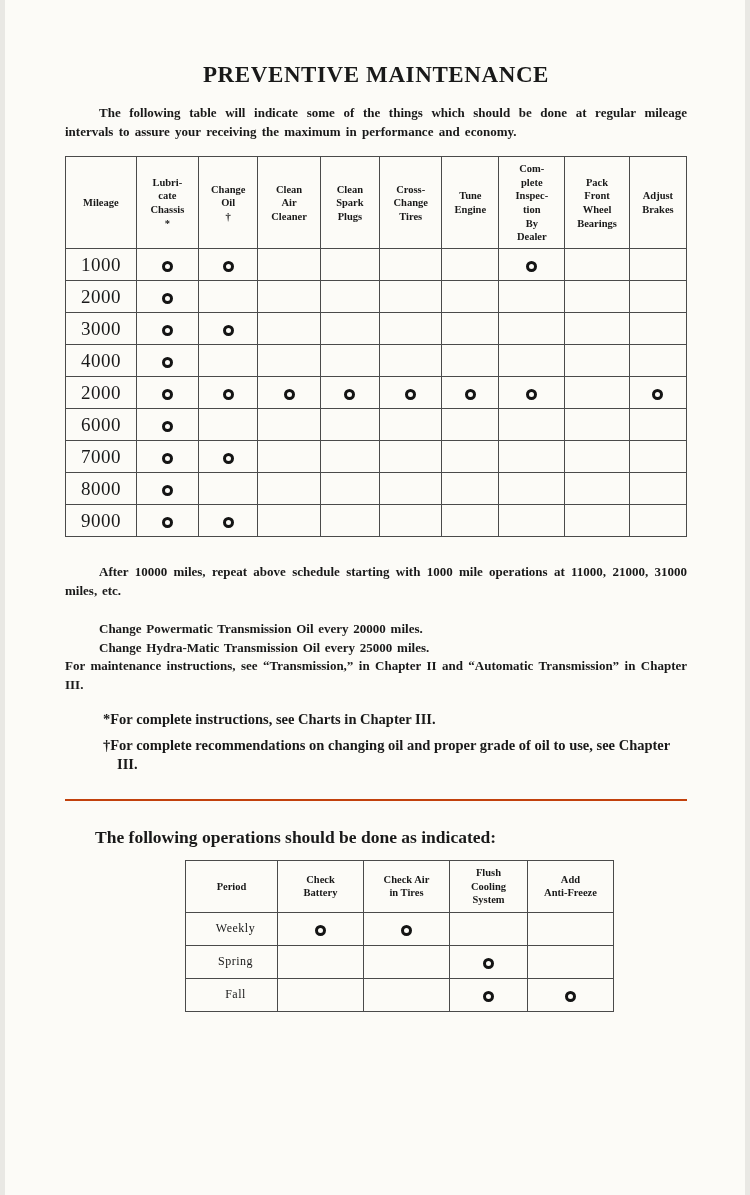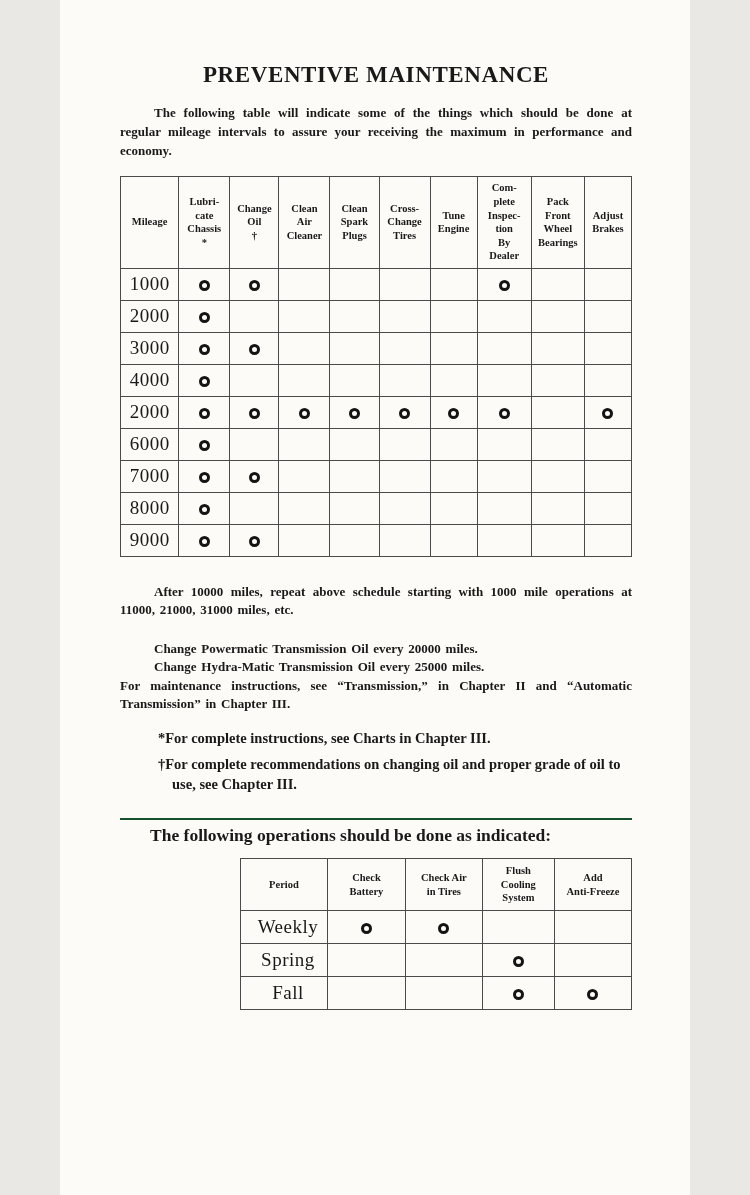--- a/index.html
+++ b/index.html
@@ -1,19 +1,19 @@
 <!DOCTYPE html>
 <html><head>
 <meta charset="utf-8">
 <style>
   * { margin:0; padding:0; box-sizing:border-box; }
   html,body { background:#e9e8e4; }
   body { font-family:"Liberation Serif", serif; }
   .page {
-    position:relative; width:630px; height:1195px; margin:0 auto;
+    position:relative; width:740px; height:1195px; margin:0 auto;
     background:#fcfbf7; color:#191919; padding:62px 58px 0 60px; overflow:hidden;
   }
   .page-title {
     text-align:center; font-size:23px; font-weight:bold; letter-spacing:.6px;
     margin-bottom:15px;
   }
   .intro {
     font-size:13px; font-weight:bold; text-align:justify; line-height:1.48;
     text-indent:34px; word-spacing:2px;font-family:Liberation Serif, serif;
   }
@@ -35,30 +35,30 @@
     word-spacing:1.5px;
   }
   .repeat-note { margin-top:26px; text-indent:34px; }
   .trans-block { margin-top:20px; }
   .trans-line { text-indent:34px; }
   .footnotes { margin-top:16px; }
   .footnote {
     font-size:14.5px; font-weight:bold; line-height:1.35;
     padding-left:52px; text-indent:-14px; margin-top:6px; text-align:left;
   }
-  .ops-section { margin-top:24px; border-top:2px solid #14532d; padding-top:5px; }
+  .ops-section { margin-top:24px; border-top:2px solid #c2410c; padding-top:26px; }
   .ops-heading { font-size:17.5px; font-weight:bold; margin-left:30px; }
   .ops-table { margin:12px 0 0 120px; }
   .ops-table th, .ops-table td { border:1px solid #4a4a4a; }
   .ops-table th {
     font-size:10.5px; font-weight:bold; white-space:pre-line; line-height:1.3;
     text-align:center; vertical-align:middle; padding:4px 8px; height:52px;
   }
   .ops-table td { height:33px; text-align:center; vertical-align:middle; }
-  .period-cell { font-size:19px; text-align:left; padding-left:8px; letter-spacing:.5px; }
+  .period-cell { font-size:12px; text-align:left; padding-left:8px; letter-spacing:.5px; }
   .col-period { width:92px; } .col-op { width:86px; } .col-op-narrow { width:78px; }
 </style>
 </head>
 <body>
 
 <div class="page">
 
   <h1 class="page-title">PREVENTIVE MAINTENANCE</h1>
 
   <p class="intro">The following table will indicate some of the things which should be done at regular mileage intervals to assure your receiving the maximum in performance and economy.</p>

